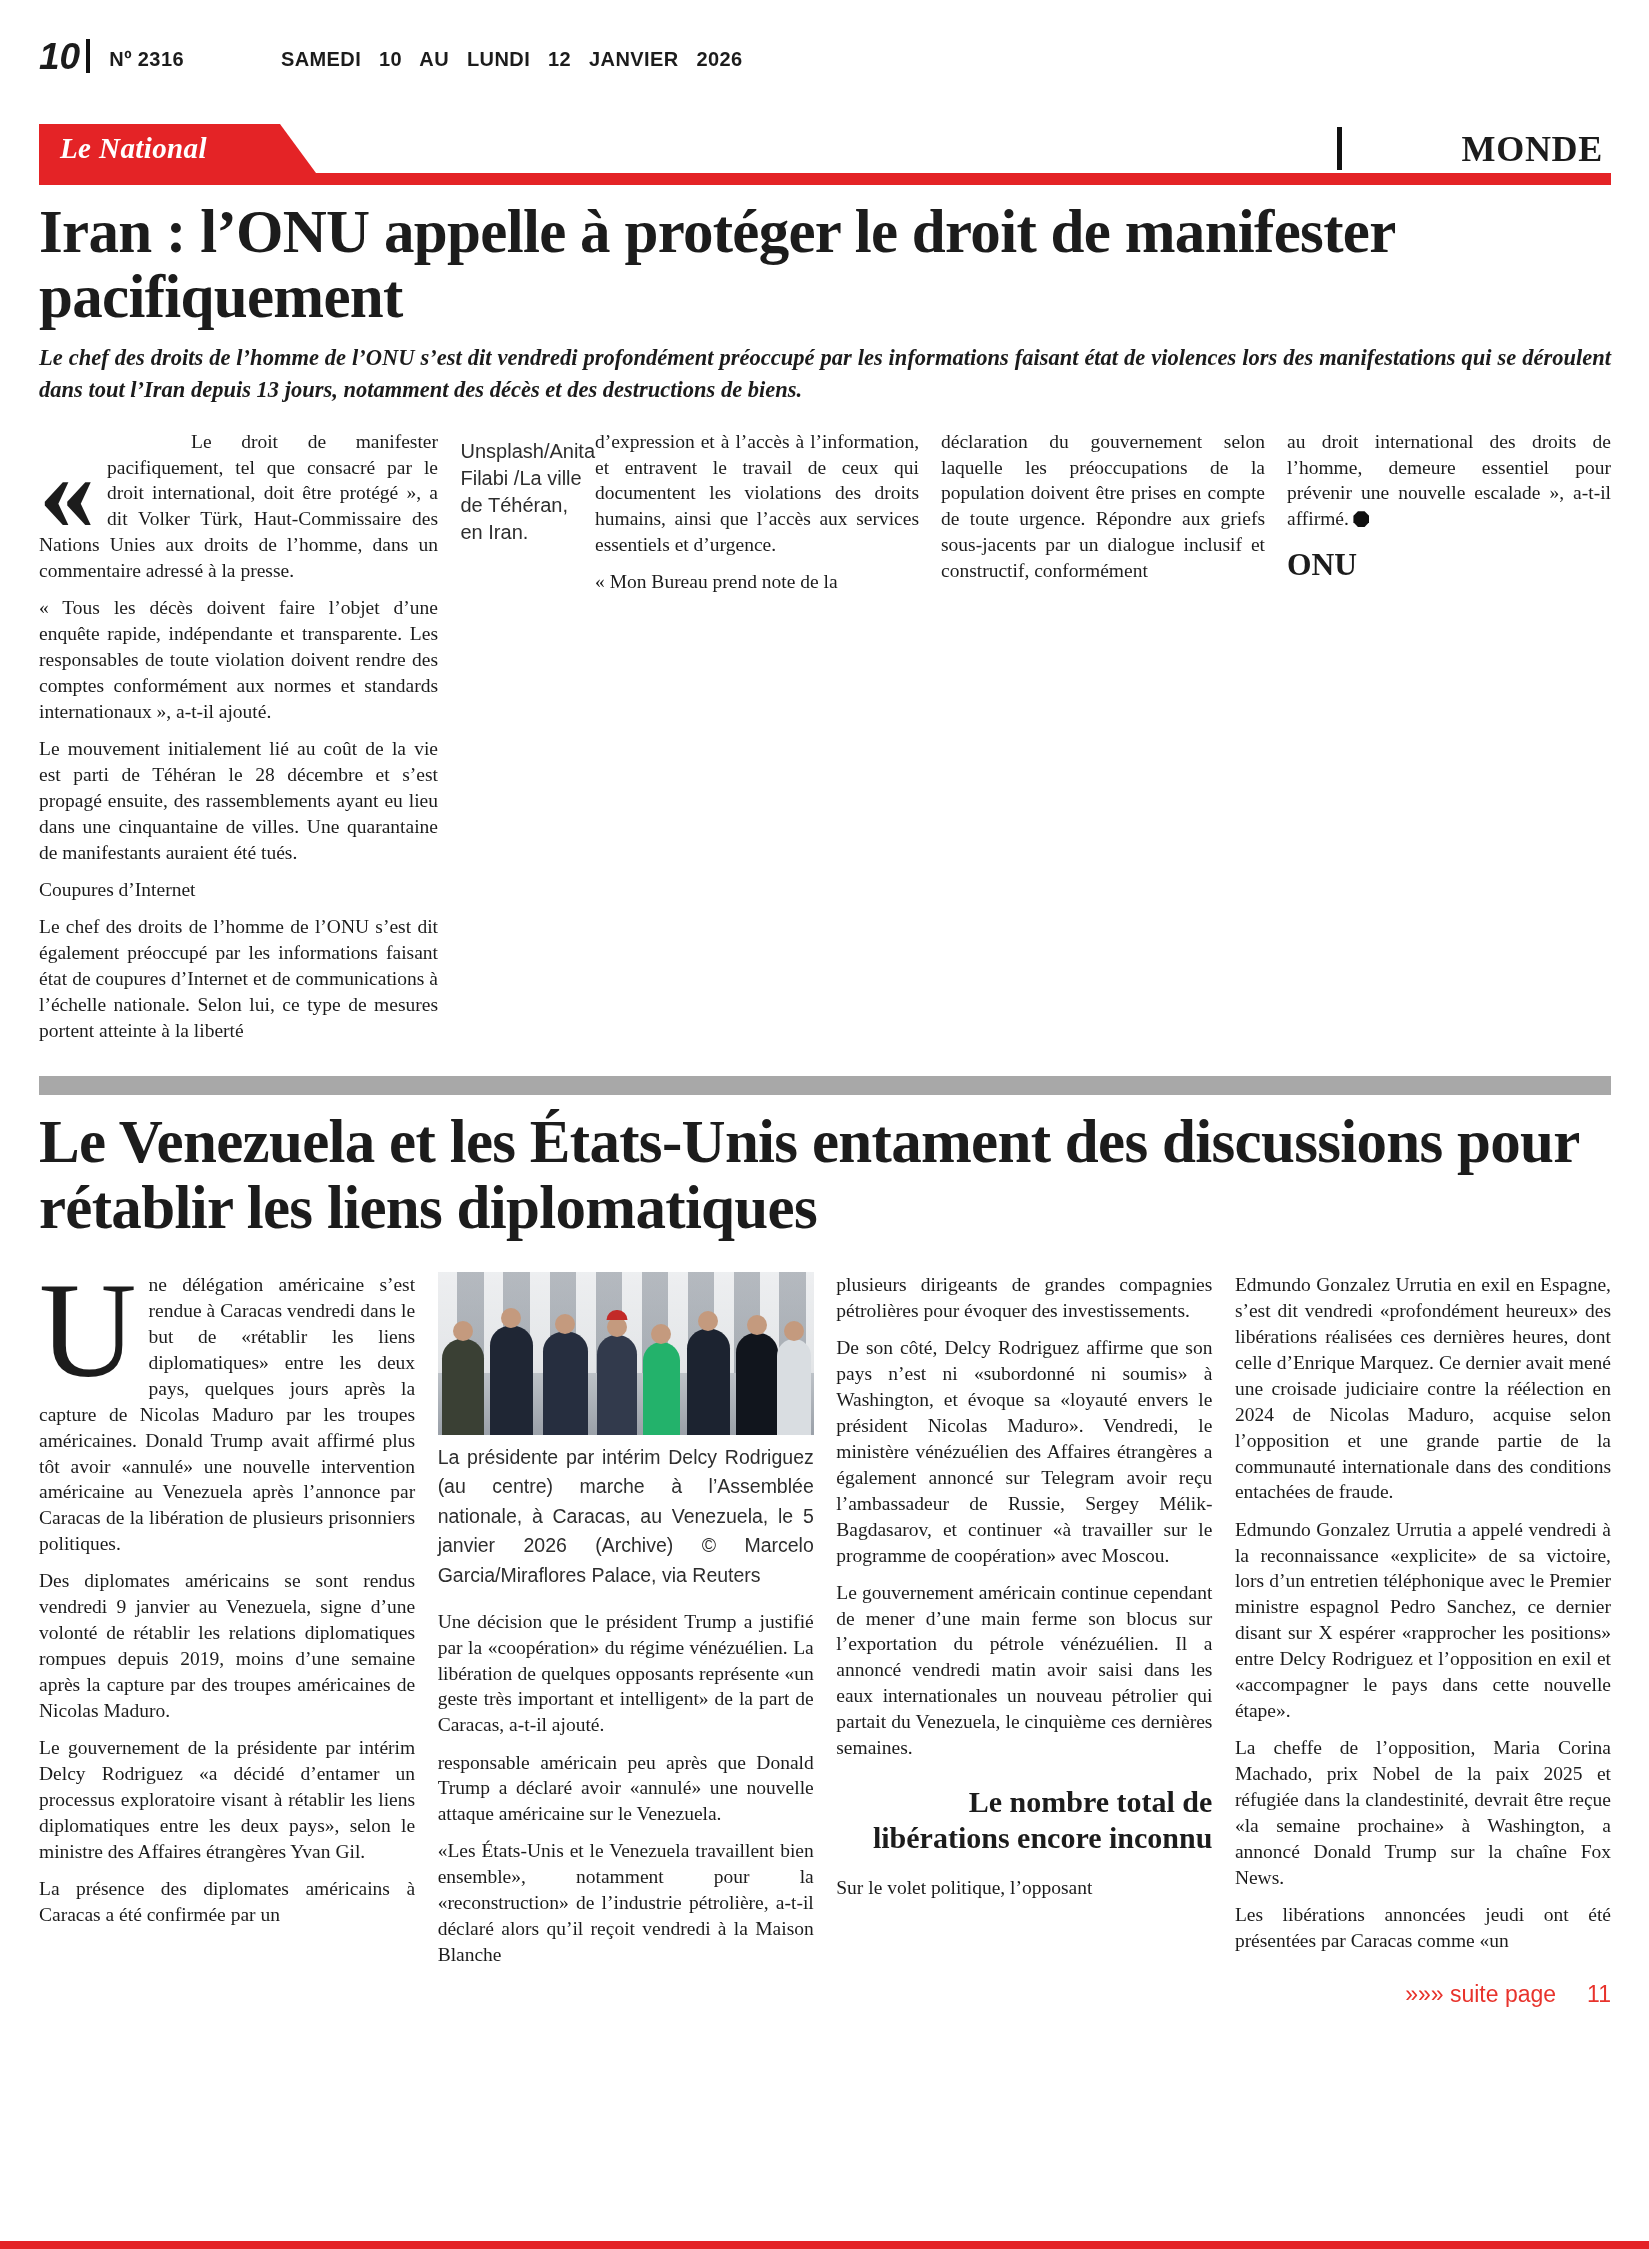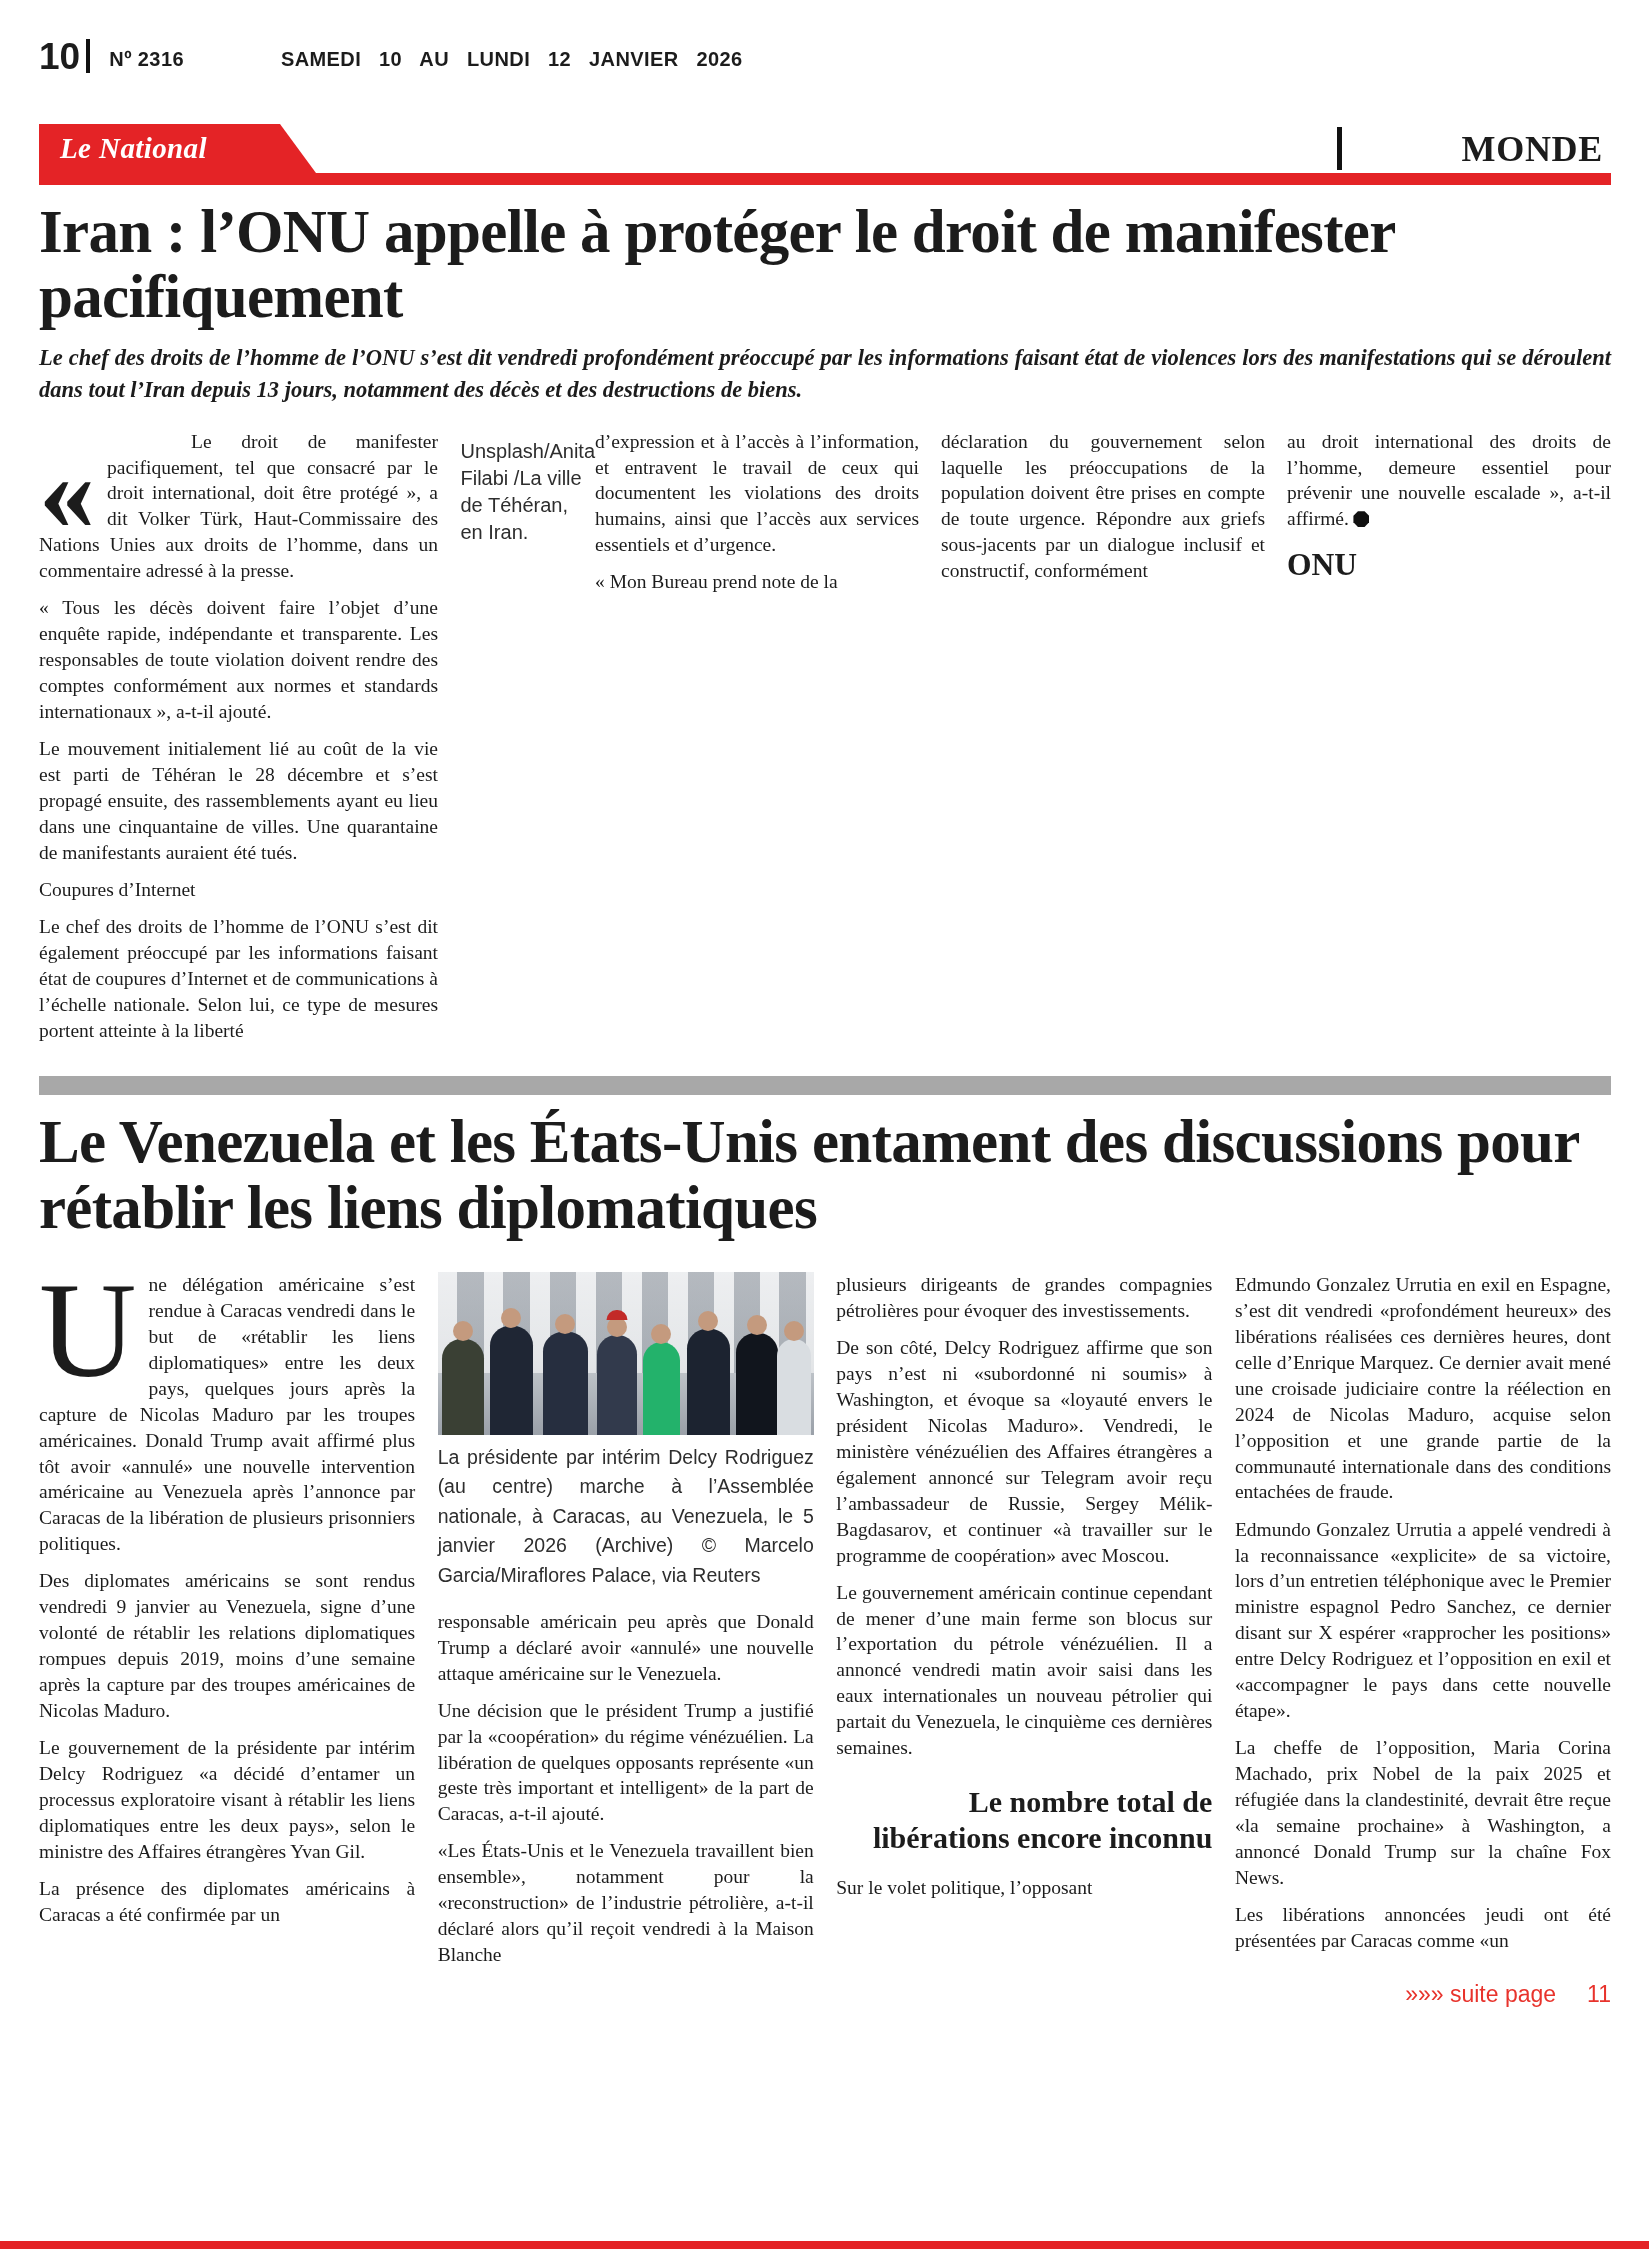--- a/index.html
+++ b/index.html
@@ -7,21 +7,21 @@
     --ink:#1c1c1c;
     --gray:#a8a8a8;
   }
   html,body{margin:0;padding:0;background:#888;}
   .page{width:1650px;height:2250px;position:relative;background:#fff;color:var(--ink);
         font-family:"Liberation Serif",serif;overflow:hidden;margin:0 auto;}
   .content{padding:0 39px;}
 
   
   .topbar{display:flex;align-items:flex-end;padding-top:30px;height:43px;}
-  .pageno{font-family:"Liberation Sans",sans-serif;font-weight:700;font-size:37px;line-height:.9;}
+  .pageno{font-family:"Liberation Sans",sans-serif;font-weight:700;font-size:37px;line-height:.9;font-style:italic;}
   .pipe{width:3.7px;height:34px;background:#111;margin:0 7.5px 0 6px;}
   .issue{font-family:"Liberation Sans",sans-serif;font-weight:700;font-size:20px;margin:0 0 2.2px 12px;letter-spacing:0.4px;}
   .date{font-family:"Liberation Sans",sans-serif;font-weight:700;font-size:20px;margin:0 0 2.2px 97px;word-spacing:12px;letter-spacing:0.4px;}
 
   
   .masthead{margin-top:46px;position:relative;height:66px;}
   .brandtab{position:absolute;left:0;bottom:12px;width:277px;height:49px;background:var(--red);
             clip-path:polygon(0 0,87% 0,100% 100%,0 100%);display:flex;align-items:center;padding-left:21px;box-sizing:border-box;}
   .brand{color:#fff;font-style:italic;font-weight:700;font-size:29px;letter-spacing:0.4px;}
   .mastright{position:absolute;right:8px;bottom:15px;display:flex;align-items:center;gap:120px;}
@@ -192,22 +192,22 @@
             <span class="person pp1"></span>
             <span class="person pp2"></span>
             <span class="person pp3"></span>
             <span class="person pp4"></span>
             <span class="person pp5"></span>
             <span class="person pp6"></span>
             <span class="person pp7"></span>
             <span class="person pp8"></span>
           </div>
           <div class="caption2">La présidente par intérim Delcy Rodriguez (au centre) marche à l’Assemblée nationale, à Caracas, au Venezuela, le 5 janvier 2026 (Archive) © Marcelo Garcia/Miraflores Palace, via Reuters</div>
+          <p>Une décision que le président Trump a justifié par la «coopération» du régime vénézuélien. La libération de quelques opposants représente «un geste très important et intelligent» de la part de Caracas, a-t-il ajouté.</p>
           <p>responsable américain peu après que Donald Trump a déclaré avoir «annulé» une nouvelle attaque américaine sur le Venezuela.</p>
-          <p>Une décision que le président Trump a justifié par la «coopération» du régime vénézuélien. La libération de quelques opposants représente «un geste très important et intelligent» de la part de Caracas, a-t-il ajouté.</p>
           <p>«Les États-Unis et le Venezuela travaillent bien ensemble», notamment pour la «reconstruction» de l’industrie pétrolière, a-t-il déclaré alors qu’il reçoit vendredi à la Maison Blanche</p>
         </div>
 
         <div>
           <p>plusieurs dirigeants de grandes compagnies pétrolières pour évoquer des investissements.</p>
           <p>De son côté, Delcy Rodriguez affirme que son pays n’est ni «subordonné ni soumis» à Washington, et évoque sa «loyauté envers le président Nicolas Maduro». Vendredi, le ministère vénézuélien des Affaires étrangères a également annoncé sur Telegram avoir reçu l’ambassadeur de Russie, Sergey Mélik-Bagdasarov, et continuer «à travailler sur le programme de coopération» avec Moscou.</p>
           <p>Le gouvernement américain continue cependant de mener d’une main ferme son blocus sur l’exportation du pétrole vénézuélien. Il a annoncé vendredi matin avoir saisi dans les eaux internationales un nouveau pétrolier qui partait du Venezuela, le cinquième ces dernières semaines.</p>
           <h3 class="subhead2">Le nombre total de libérations encore inconnu</h3>
           <p>Sur le volet politique, l’opposant</p>
         </div>

